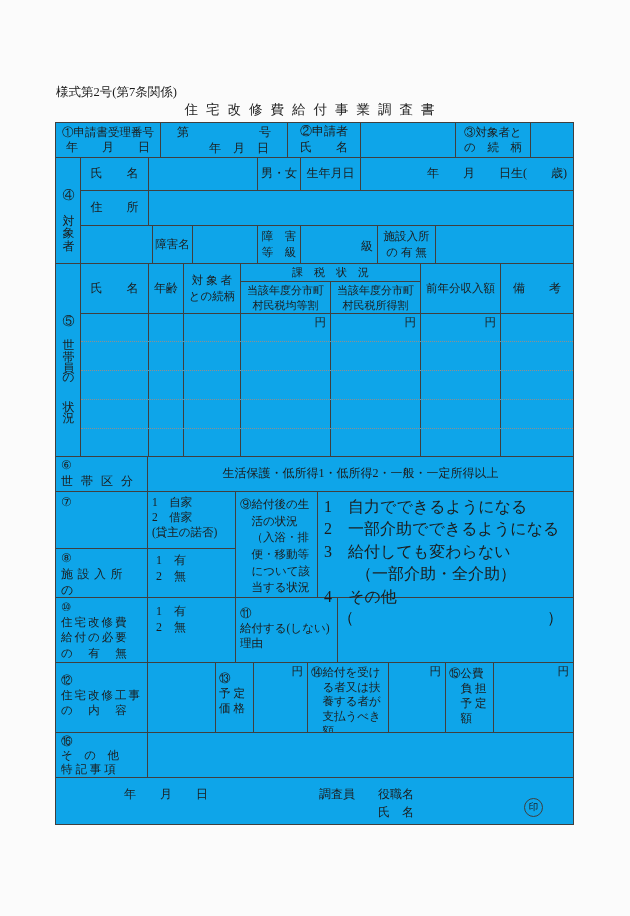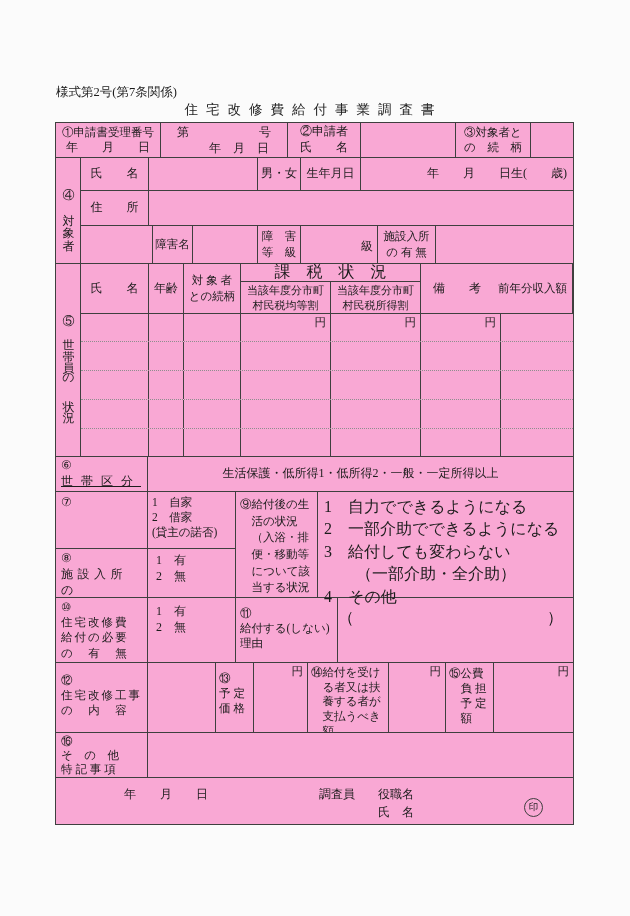--- a/index.html
+++ b/index.html
@@ -3,21 +3,21 @@
 <meta charset="utf-8">
 <style>
   :root { --bc:#3f3f3f; --tx:#1c1c1c; }
   html,body{margin:0;padding:0;}
   .page{position:relative;width:630px;height:916px;background:#fbfbfb;color:var(--tx);
         font-family:"Liberation Serif","DejaVu Serif",serif;overflow:hidden;}
   .form-code{position:absolute;left:56px;top:84px;font-size:12.5px;font-family:Liberation Serif, serif;}
   .form-title{position:absolute;left:55px;top:101px;width:517px;text-align:center;
               font-size:13.5px;letter-spacing:8px;}
   .form{position:absolute;left:55px;top:122px;width:517px;border:1.5px solid var(--bc);
-        box-sizing:content-box;background:#f9a8d4;}
+        box-sizing:content-box;background:#0ea5e9;}
   .sec{border-bottom:1px solid var(--bc);box-sizing:border-box;}
   .sec:last-child{border-bottom:none;}
   .row{display:flex;box-sizing:border-box;}
   .c{box-sizing:border-box;border-right:1px solid var(--bc);padding:1px 4px;font-size:12px;
      position:relative;line-height:1.32;overflow:hidden;}
   .last{border-right:none !important;}
   .bb{border-bottom:1px solid var(--bc);}
   .db{border-bottom:1px dotted #8f8f8f;}
   .ctr{display:flex;flex-direction:column;align-items:center;justify-content:center;text-align:center;}
   .ml{white-space:pre-line;}
@@ -25,21 +25,21 @@
         justify-content:center;box-sizing:border-box;flex:0 0 25px;}
   .vtext{writing-mode:vertical-rl;text-orientation:upright;font-size:12px;}
   .sp-between{display:flex;justify-content:space-between;padding:0 12px;}
   .tr{text-align:right;}
   .yen{position:absolute;top:1px;right:4px;font-size:11.5px;}
   .f11{font-size:11.5px;}
   .f10{font-size:11px;}
   .ls2{letter-spacing:2px;}
   .ls3{letter-spacing:3px;}
   .ls4{letter-spacing:4.5px;}
-  .ls8{letter-spacing:8px;text-decoration:underline;}
+  .ls8{letter-spacing:8px;}
   .grid79{display:grid;grid-template-columns:92px 88px 82px 1fr;grid-template-rows:57px 48px;}
   .parenline{display:flex;align-items:flex-end;}
   .seal{position:absolute;right:30px;top:20px;width:17px;height:17px;border:1px solid var(--bc);
         border-radius:50%;display:flex;align-items:center;justify-content:center;font-size:9.5px;}
   .note{position:absolute;left:56px;top:836px;font-size:12.3px;}
 </style>
 </head>
 <body>
 
 <div class="page">
@@ -109,30 +109,30 @@
       <div class="side">
         <span class="vtext" style="letter-spacing:12px">⑤世帯員の状況</span>
       </div>
       <div style="flex:1">
         <div class="row bb" style="height:50px">
           <div class="c ctr" style="width:68px">氏　　名</div>
           <div class="c ctr" style="width:35px;padding:1px 1px">年齢</div>
           <div class="c ctr ml f11" style="width:57px;padding:1px 1px">対 象 者
 との続柄</div>
           <div style="width:180px;border-right:1px solid var(--bc);box-sizing:border-box;display:flex;flex-direction:column">
-            <div class="ctr" style="height:17px;border-bottom:1px solid var(--bc);font-size:16px">課　税　状　況</div>
+            <div class="ctr" style="height:17px;border-bottom:1px solid var(--bc);font-size:11px">課　税　状　況</div>
             <div style="display:flex;flex:1">
               <div class="ctr ml f10" style="width:90px;border-right:1px solid var(--bc);box-sizing:border-box">当該年度分市町
 村民税均等割</div>
               <div class="ctr ml f10" style="flex:1">当該年度分市町
 村民税所得割</div>
             </div>
           </div>
+          <div class="c ctr f11" style="width:80px;padding:1px 1px">前年分収入額</div>
           <div class="c last ctr" style="flex:1">備　　考</div>
-          <div class="c ctr f11" style="width:80px;padding:1px 1px">前年分収入額</div>
         </div>
 
         <div class="row db" style="height:28px">
           <div class="c" style="width:68px"></div>
           <div class="c" style="width:35px"></div>
           <div class="c" style="width:57px"></div>
           <div class="c" style="width:90px">
               <span class="yen">円</span>
             </div>
           <div class="c" style="width:90px">

